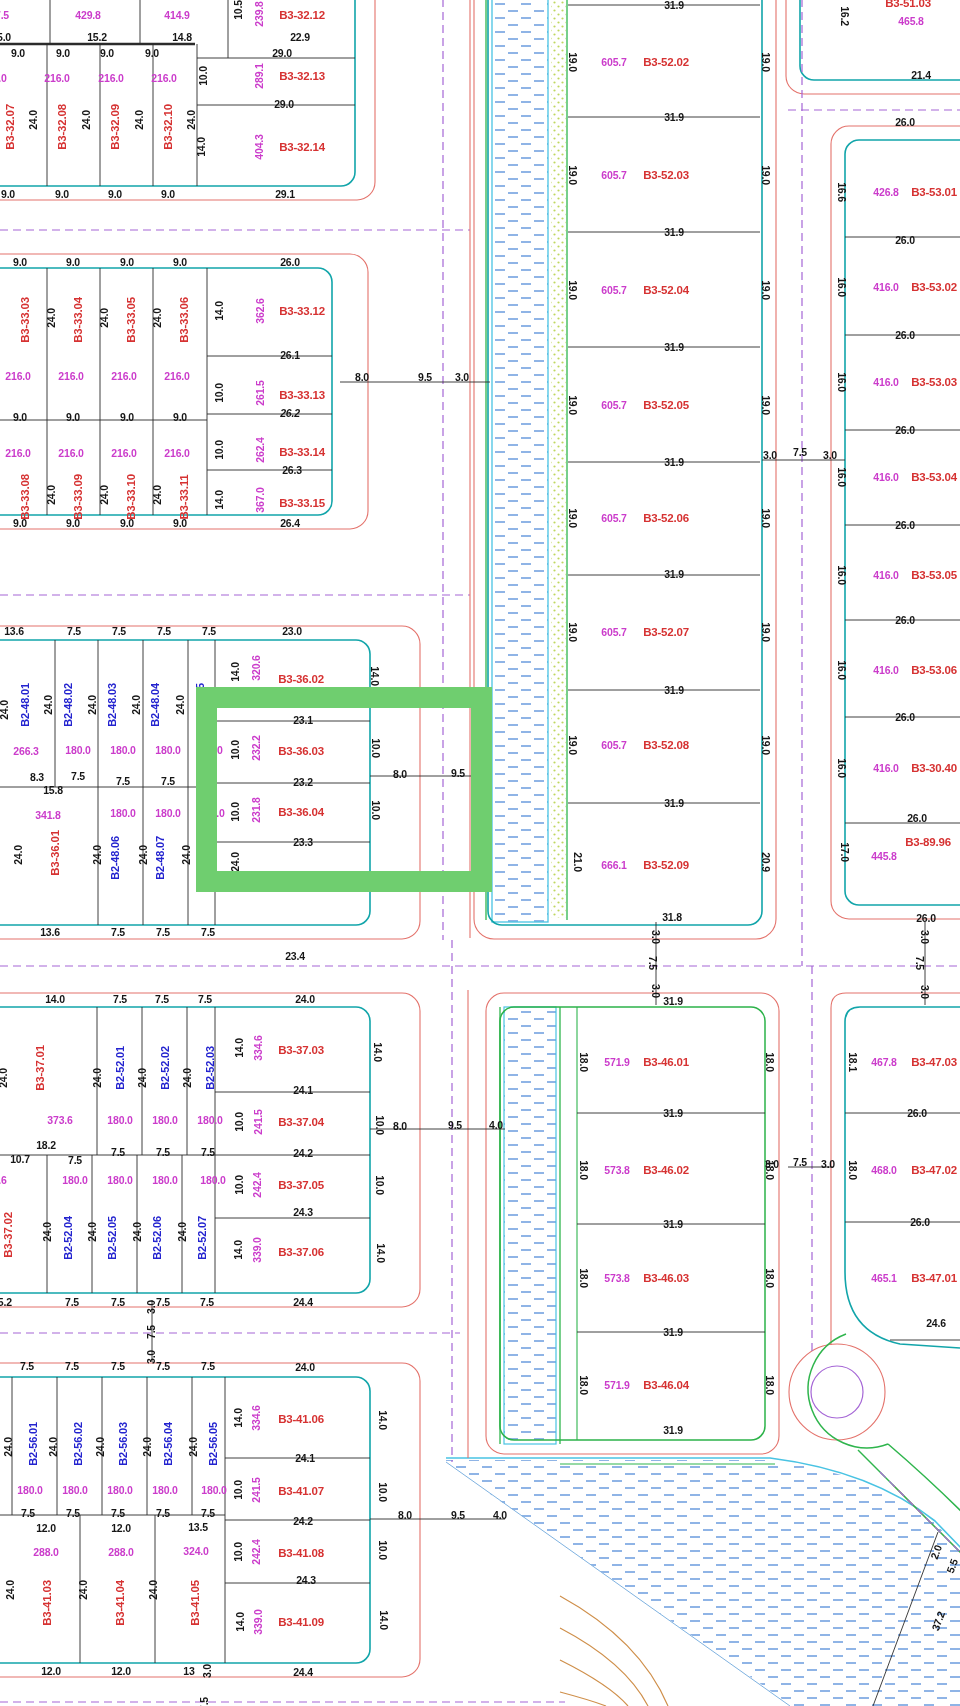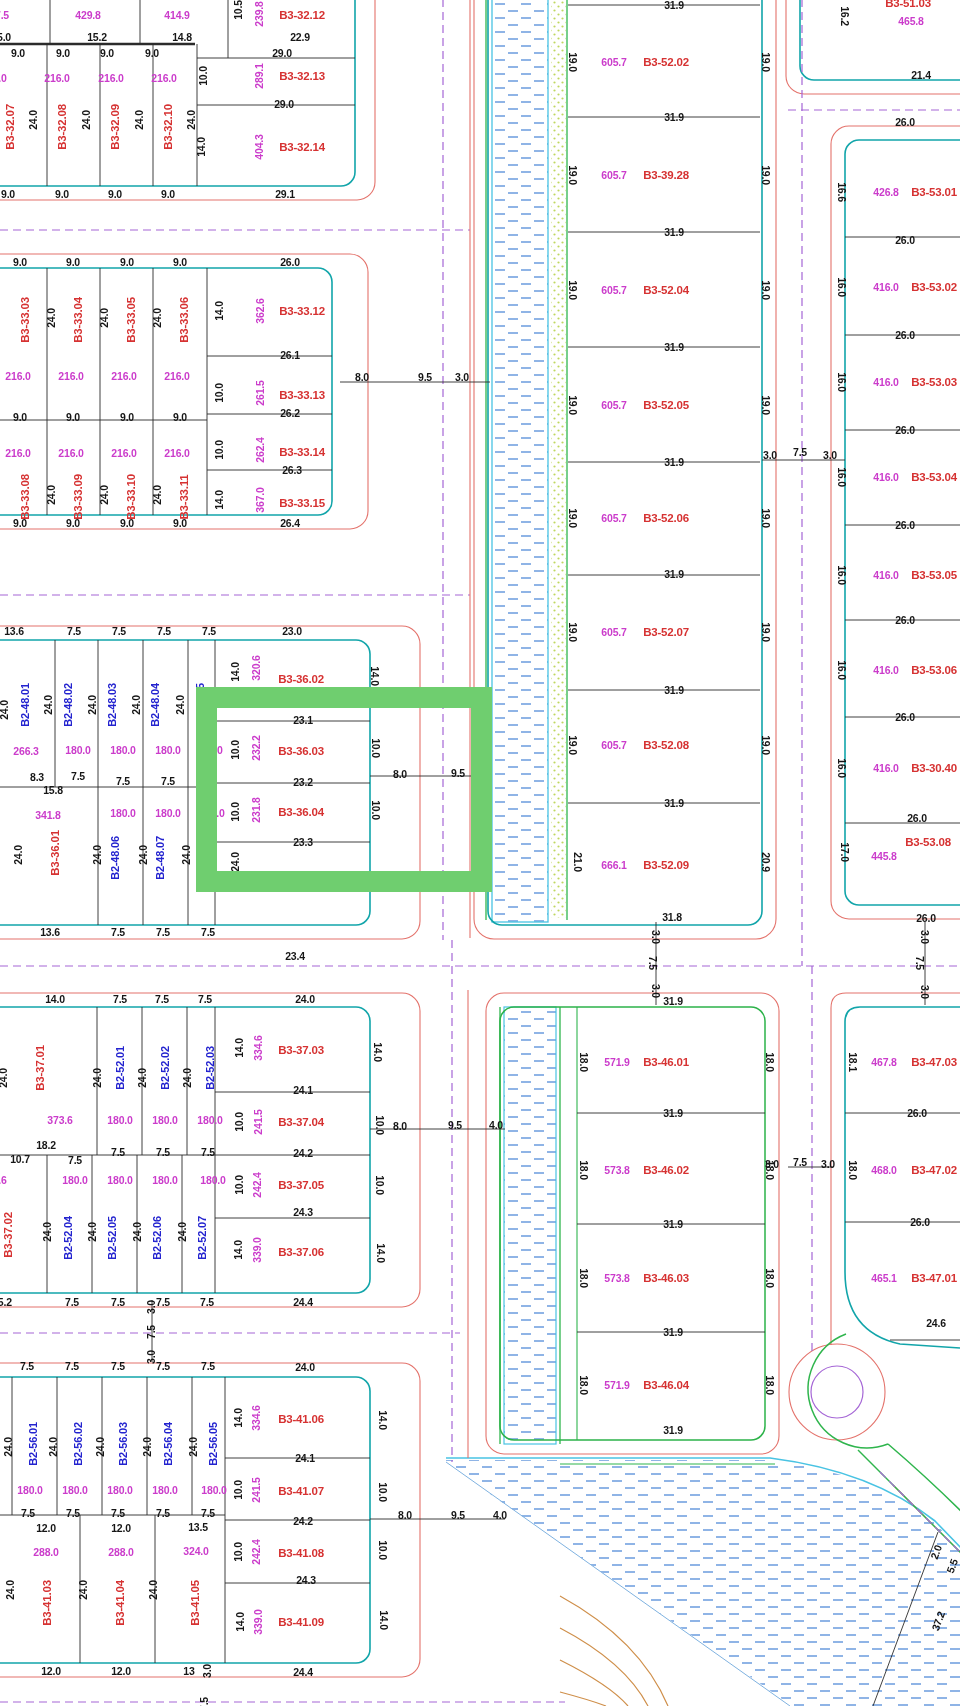--- a/index.html
+++ b/index.html
@@ -268,21 +268,21 @@
       <span class="lb area" style="left: 124px; top: 376px; transform: translate(-50%, -50%);">216.0</span>
       <span class="lb area" style="left: 177px; top: 376px; transform: translate(-50%, -50%);">216.0</span>
       <span class="lb dim" style="left: 290px; top: 355px; transform: translate(-50%, -50%);">26.1</span>
       <span class="lb dim" style="left: 219px; top: 393px; transform: translate(-50%, -50%) rotate(-90deg);">10.0</span>
       <span class="lb area" style="left: 260px; top: 393px; transform: translate(-50%, -50%) rotate(-90deg);">261.5</span>
       <span class="lb b3" style="left: 302px; top: 395px; transform: translate(-50%, -50%);">B3-33.13</span>
       <span class="lb dim" style="left: 20px; top: 417px; transform: translate(-50%, -50%);">9.0</span>
       <span class="lb dim" style="left: 73px; top: 417px; transform: translate(-50%, -50%);">9.0</span>
       <span class="lb dim" style="left: 127px; top: 417px; transform: translate(-50%, -50%);">9.0</span>
       <span class="lb dim" style="left: 180px; top: 417px; transform: translate(-50%, -50%);">9.0</span>
-      <span class="lb dim" style="left: 290px; top: 413px; transform: translate(-50%, -50%);">26.2</span>
+      <span class="lb dim" style="left: 290px; top: 413px; transform: translate(-50%, -50%); font-style: italic;">26.2</span>
       <span class="lb area" style="left: 18px; top: 453px; transform: translate(-50%, -50%);">216.0</span>
       <span class="lb area" style="left: 71px; top: 453px; transform: translate(-50%, -50%);">216.0</span>
       <span class="lb area" style="left: 124px; top: 453px; transform: translate(-50%, -50%);">216.0</span>
       <span class="lb area" style="left: 177px; top: 453px; transform: translate(-50%, -50%);">216.0</span>
       <span class="lb dim" style="left: 219px; top: 450px; transform: translate(-50%, -50%) rotate(-90deg);">10.0</span>
       <span class="lb area" style="left: 260px; top: 450px; transform: translate(-50%, -50%) rotate(-90deg);">262.4</span>
       <span class="lb b3" style="left: 302px; top: 452px; transform: translate(-50%, -50%);">B3-33.14</span>
       <span class="lb dim" style="left: 292px; top: 470px; transform: translate(-50%, -50%);">26.3</span>
       <span class="lb b3" style="left: 25px; top: 497px; transform: translate(-50%, -50%) rotate(-90deg);">B3-33.08</span>
       <span class="lb b3" style="left: 78px; top: 497px; transform: translate(-50%, -50%) rotate(-90deg);">B3-33.09</span>
@@ -498,21 +498,21 @@
       <span class="lb b3" style="left: 301px; top: 1622px; transform: translate(-50%, -50%);">B3-41.09</span>
       <span class="lb dim" style="left: 384px; top: 1620px; transform: translate(-50%, -50%) rotate(90deg);">14.0</span>
       <span class="lb dim" style="left: 674px; top: 5px; transform: translate(-50%, -50%);">31.9</span>
       <span class="lb dim" style="left: 573px; top: 62px; transform: translate(-50%, -50%) rotate(90deg);">19.0</span>
       <span class="lb area" style="left: 614px; top: 62px; transform: translate(-50%, -50%);">605.7</span>
       <span class="lb b3" style="left: 666px; top: 62px; transform: translate(-50%, -50%);">B3-52.02</span>
       <span class="lb dim" style="left: 766px; top: 62px; transform: translate(-50%, -50%) rotate(90deg);">19.0</span>
       <span class="lb dim" style="left: 674px; top: 117px; transform: translate(-50%, -50%);">31.9</span>
       <span class="lb dim" style="left: 573px; top: 175px; transform: translate(-50%, -50%) rotate(90deg);">19.0</span>
       <span class="lb area" style="left: 614px; top: 175px; transform: translate(-50%, -50%);">605.7</span>
-      <span class="lb b3" style="left: 666px; top: 175px; transform: translate(-50%, -50%);">B3-39.28</span>
+      <span class="lb b3" style="left: 666px; top: 175px; transform: translate(-50%, -50%);">B3-52.03</span>
       <span class="lb dim" style="left: 766px; top: 175px; transform: translate(-50%, -50%) rotate(90deg);">19.0</span>
       <span class="lb dim" style="left: 674px; top: 232px; transform: translate(-50%, -50%);">31.9</span>
       <span class="lb dim" style="left: 573px; top: 290px; transform: translate(-50%, -50%) rotate(90deg);">19.0</span>
       <span class="lb area" style="left: 614px; top: 290px; transform: translate(-50%, -50%);">605.7</span>
       <span class="lb b3" style="left: 666px; top: 290px; transform: translate(-50%, -50%);">B3-52.04</span>
       <span class="lb dim" style="left: 766px; top: 290px; transform: translate(-50%, -50%) rotate(90deg);">19.0</span>
       <span class="lb dim" style="left: 674px; top: 347px; transform: translate(-50%, -50%);">31.9</span>
       <span class="lb dim" style="left: 573px; top: 405px; transform: translate(-50%, -50%) rotate(90deg);">19.0</span>
       <span class="lb area" style="left: 614px; top: 405px; transform: translate(-50%, -50%);">605.7</span>
       <span class="lb b3" style="left: 666px; top: 405px; transform: translate(-50%, -50%);">B3-52.05</span>
@@ -569,21 +569,21 @@
       <span class="lb dim" style="left: 905px; top: 620px; transform: translate(-50%, -50%);">26.0</span>
       <span class="lb dim" style="left: 842px; top: 670px; transform: translate(-50%, -50%) rotate(90deg);">16.0</span>
       <span class="lb area" style="left: 886px; top: 670px; transform: translate(-50%, -50%);">416.0</span>
       <span class="lb b3" style="left: 934px; top: 670px; transform: translate(-50%, -50%);">B3-53.06</span>
       <span class="lb dim" style="left: 905px; top: 717px; transform: translate(-50%, -50%);">26.0</span>
       <span class="lb dim" style="left: 842px; top: 768px; transform: translate(-50%, -50%) rotate(90deg);">16.0</span>
       <span class="lb area" style="left: 886px; top: 768px; transform: translate(-50%, -50%);">416.0</span>
       <span class="lb b3" style="left: 934px; top: 768px; transform: translate(-50%, -50%);">B3-30.40</span>
       <span class="lb dim" style="left: 917px; top: 818px; transform: translate(-50%, -50%);">26.0</span>
       <span class="lb dim" style="left: 845px; top: 852px; transform: translate(-50%, -50%) rotate(90deg);">17.0</span>
-      <span class="lb b3" style="left: 928px; top: 842px; transform: translate(-50%, -50%);">B3-53.08</span>
+      <span class="lb b3" style="left: 928px; top: 842px; transform: translate(-50%, -50%);">B3-89.96</span>
       <span class="lb area" style="left: 884px; top: 856px; transform: translate(-50%, -50%);">445.8</span>
       <span class="lb dim" style="left: 926px; top: 918px; transform: translate(-50%, -50%);">26.0</span>
       <span class="lb dim" style="left: 925px; top: 937px; transform: translate(-50%, -50%) rotate(90deg);">3.0</span>
       <span class="lb dim" style="left: 920px; top: 963px; transform: translate(-50%, -50%) rotate(90deg);">7.5</span>
       <span class="lb dim" style="left: 925px; top: 992px; transform: translate(-50%, -50%) rotate(90deg);">3.0</span>
       <span class="lb dim" style="left: 770px; top: 455px; transform: translate(-50%, -50%);">3.0</span>
       <span class="lb dim" style="left: 800px; top: 452px; transform: translate(-50%, -50%);">7.5</span>
       <span class="lb dim" style="left: 830px; top: 455px; transform: translate(-50%, -50%);">3.0</span>
       <span class="lb dim" style="left: 584px; top: 1062px; transform: translate(-50%, -50%) rotate(90deg);">18.0</span>
       <span class="lb area" style="left: 617px; top: 1062px; transform: translate(-50%, -50%);">571.9</span>

